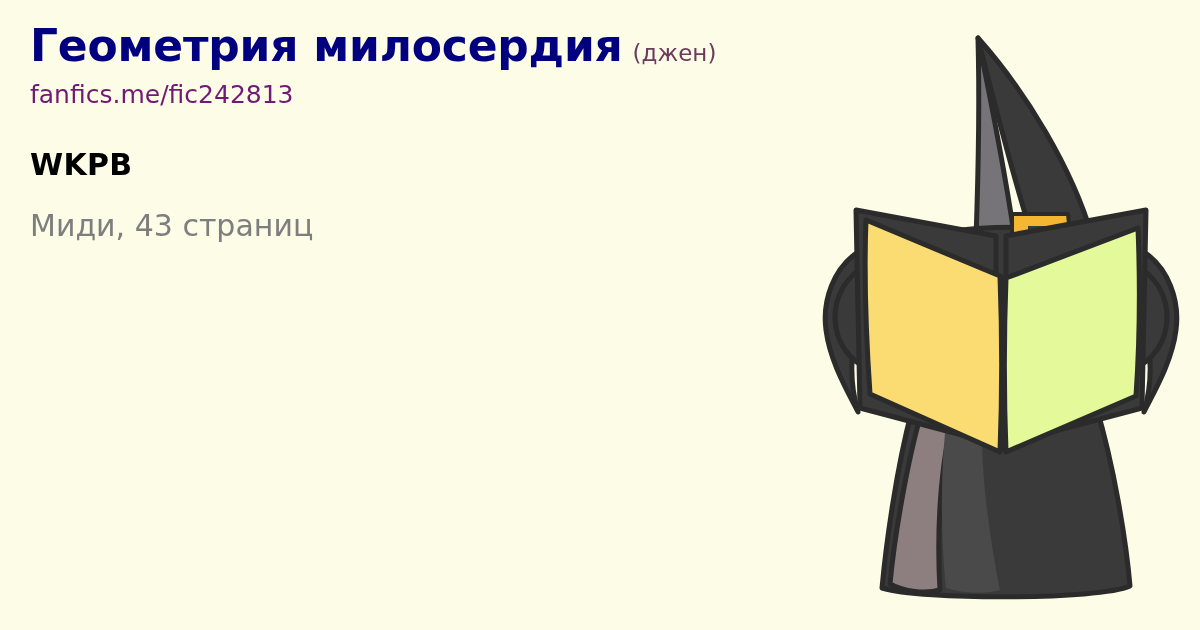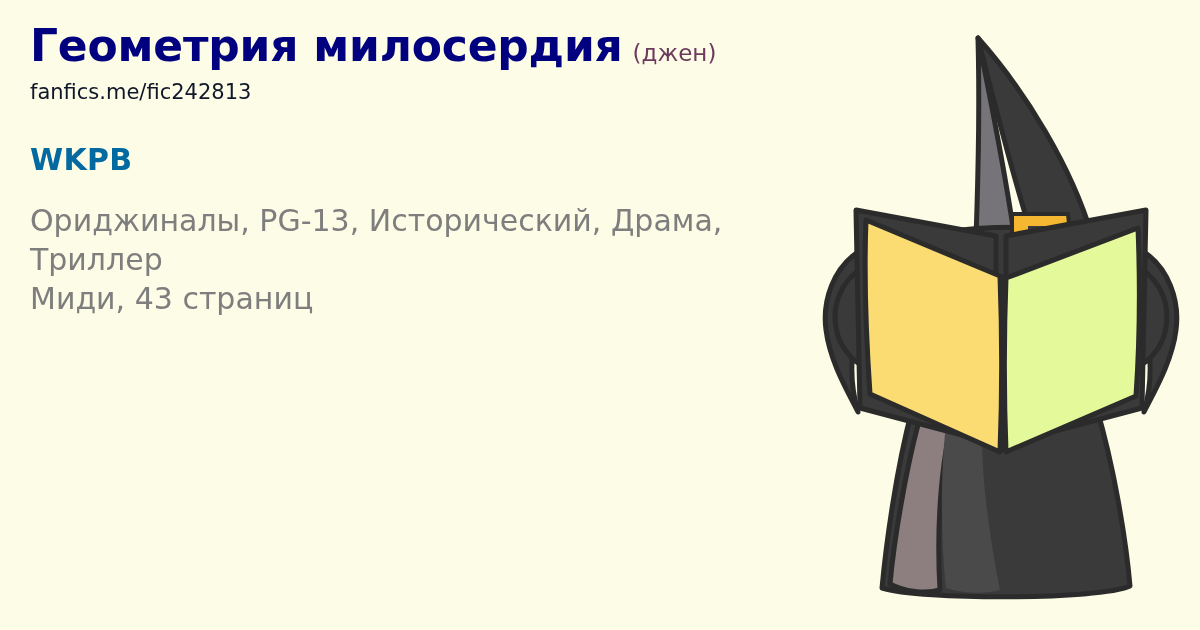--- a/index.html
+++ b/index.html
@@ -52,32 +52,32 @@
     font-size: 23px;
     font-weight: 400;
     color: #6b3a5e;
     vertical-align: baseline;
     margin-left: 10px;
   }
 
   .url {
     margin-top: 12px;
     font-family: "DejaVu Sans", "Liberation Sans", sans-serif;
-    font-size: 21px;
-    font-weight: 400;
-    color: #0f172a;
+    font-size: 25px;
+    font-weight: 400;
+    color: #701a75;
     letter-spacing: 0px;
   }
 
   .author {
     margin-top: 38px;
     font-family: "DejaVu Sans", "Liberation Sans", sans-serif;
     font-size: 30px;
     font-weight: 700;
-    color: #0369a1;
+    color: #000000;
     letter-spacing: 0.3px;
   }
 
   .meta-block {
     margin-top: 24px;
   }
 
   .meta-line {
     font-family: "DejaVu Sans", "Liberation Sans", sans-serif;
     font-size: 30px;
@@ -119,21 +119,20 @@
 
     <div class="title-row">
       <span class="title">Геометрия милосердия</span><span class="pairing">(джен)</span>
     </div>
 
     <div class="url">fanfics.me/fic242813</div>
 
     <div class="author">WKPB</div>
 
     <div class="meta-block">
-      <div class="meta-line">Ориджиналы, PG-13, Исторический, Драма, Триллер</div>
       <div class="meta-line">Миди, 43 страниц</div>
     </div>
 
   </div>
 
   <div class="illustration">
     <svg viewBox="0 0 400 630" xmlns="http://www.w3.org/2000/svg" aria-hidden="true">
 
       <g>
 

